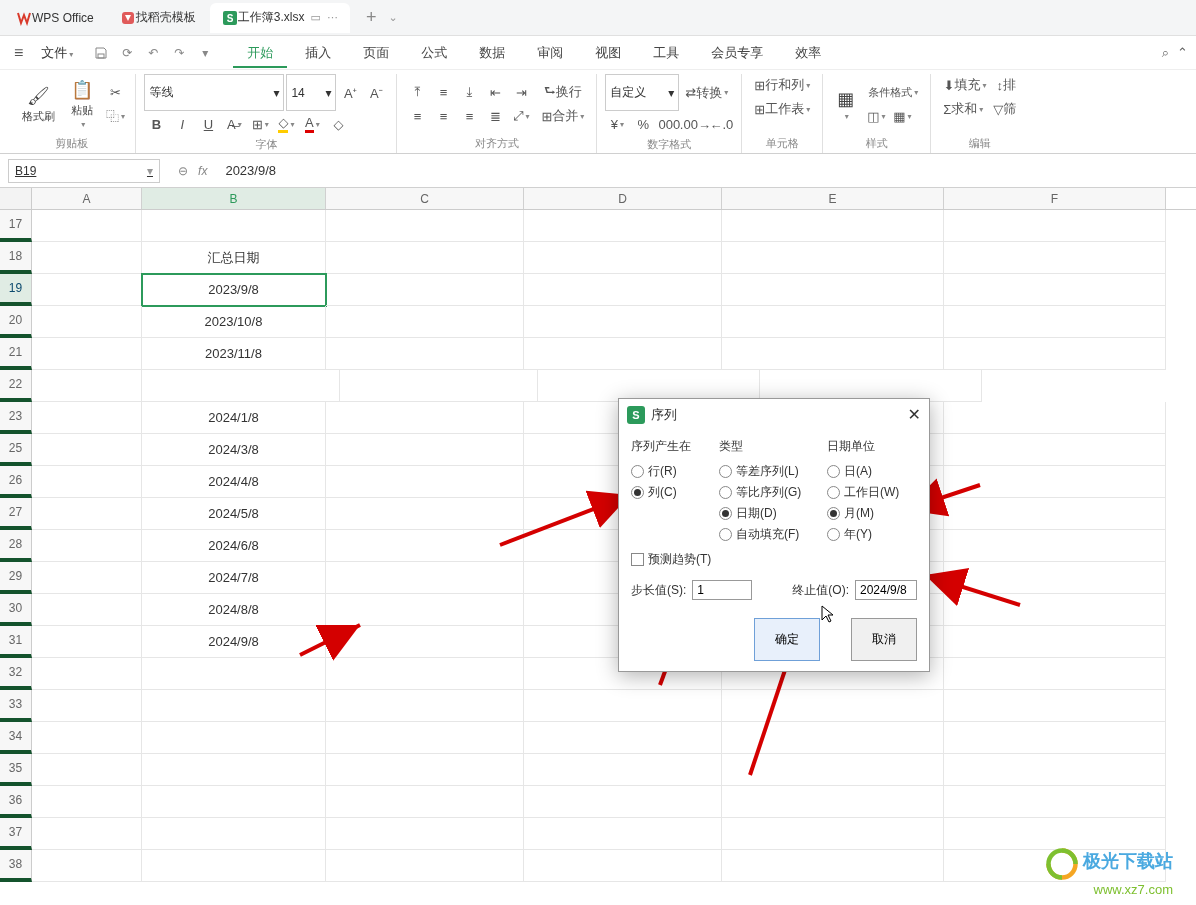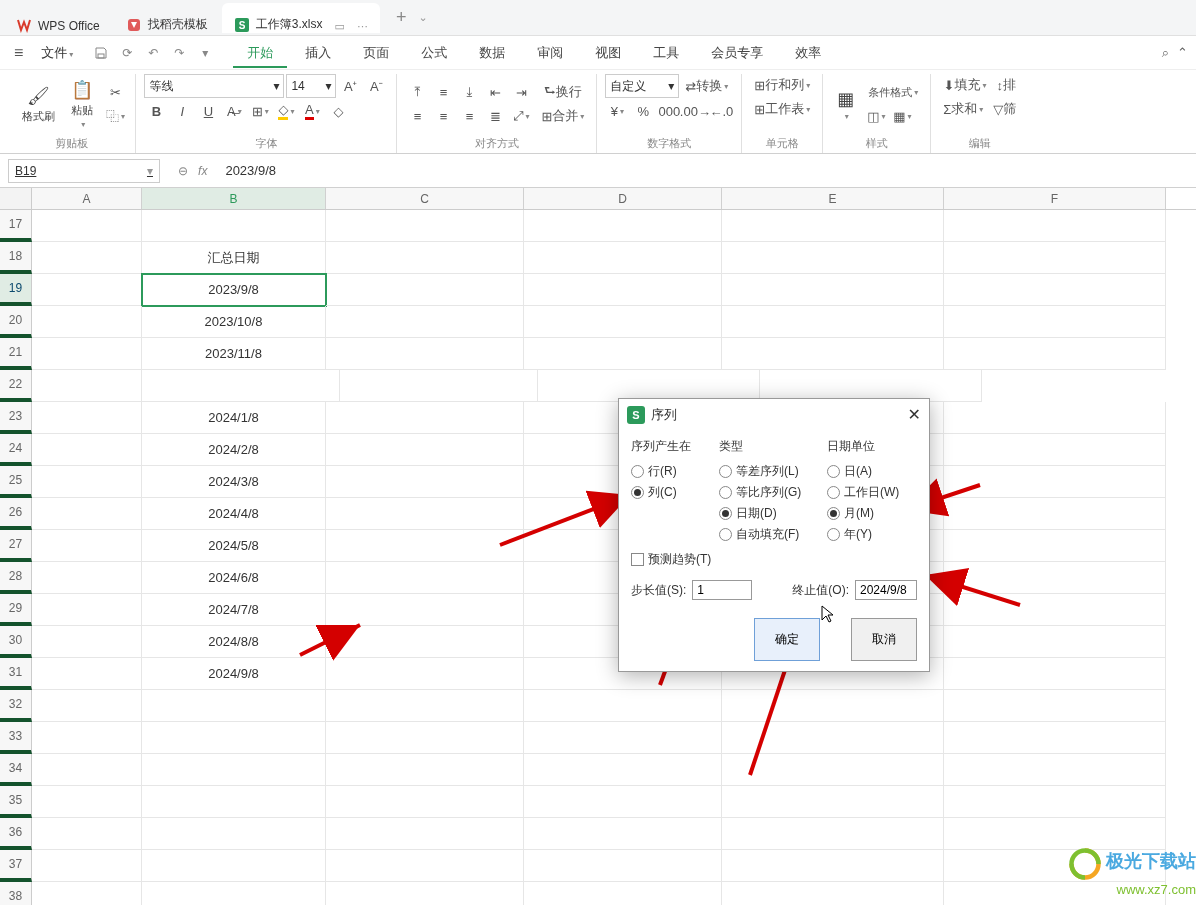--- a/index.html
+++ b/index.html
@@ -1,18 +1,18 @@
 <!DOCTYPE html>
 <html><head>
 <meta charset="utf-8">
 <style>
 * { box-sizing: border-box; margin: 0; padding: 0; }
 body { font-family: "Microsoft YaHei", sans-serif; font-size: 12px; background: #fff; color: #333; overflow: hidden; width: 1196px; height: 905px; position: relative; }
 .tabbar { display: flex; align-items: center; height: 36px; background: #f4f5f6; border-bottom: 1px solid #e0e0e0; padding: 0 4px; }
-.app-tab { display: flex; align-items: flex-end; gap: 6px; padding: 0 12px; height: 30px; border-radius: 6px 6px 0 0; margin-right: 2px; cursor: pointer; }
+.app-tab { display: flex; align-items: center; padding: 0 12px; height: 30px; border-radius: 6px 6px 0 0; margin-right: 2px; cursor: pointer; }
 .app-tab.active { background: #fff; }
 .app-tab .ic { width: 16px; height: 16px; display:inline-flex; align-items:center; justify-content:center; }
 .add-tab { margin-left: 8px; font-size: 18px; color: #888; padding: 0 6px; cursor: pointer; }
 .tab-ctrl { color:#999; font-size:11px; margin-left:6px; cursor:pointer; }
 .menubar { display:flex; align-items:center; height: 34px; padding: 0 8px; gap: 4px; border-bottom:1px solid #eee; }
 .hamb { font-size:16px; padding:0 6px; color:#555; }
 .menu-file { padding: 4px 8px; font-size: 13px; }
 .menu-item { padding: 6px 14px; font-size: 13px; cursor:pointer; color:#444; }
 .menu-item.active { color:#2c9a5b; border-bottom:2px solid #2c9a5b; padding-bottom:4px; }
 .menu-caret { font-size:8px; color:#888; margin-left:2px; }
@@ -20,21 +20,21 @@
 .qat-btn { width:20px; height:20px; display:flex; align-items:center; justify-content:center; color:#888; cursor:pointer; }
 .search-ic { margin-left:auto; display:flex; gap:8px; font-size:13px; color:#666; }
 .ribbon { display:flex; height: 84px; border-bottom:1px solid #d0d0d0; padding: 4px 8px 0 8px; }
 .rgroup { display:flex; flex-direction:column; align-items:center; border-right:1px solid #e0e0e0; padding: 0 8px; }
 .rgroup:last-child { border-right:none; }
 .rbtns { display:flex; align-items:center; gap:4px; flex:1; }
 .rlbl { font-size:11px; color:#888; padding:2px 0; }
 .bigbtn { display:flex; flex-direction:column; align-items:center; gap:2px; padding: 2px 6px; cursor:pointer; font-size:11px; color:#444; }
 .bigbtn .ic { font-size:18px; }
 .smbtn { width:24px; height:22px; display:flex; align-items:center; justify-content:center; cursor:pointer; color:#555; font-size:13px; }
-.sel { border:1px solid #ccc; height:24px; padding:0 4px; background:#fff; font-size:12px; display:flex; align-items:center; justify-content:space-between; }
+.sel { border:1px solid #ccc; height:37px; padding:0 4px; background:#fff; font-size:12px; display:flex; align-items:center; justify-content:space-between; }
 .flexcol { display:flex; flex-direction:column; gap:2px; }
 .flexrow { display:flex; gap:2px; align-items:center; }
 .dropdown-caret::after { content:"▾"; font-size:8px; color:#888; margin-left:2px; }
 .formula-bar { display:flex; align-items:center; height:34px; border-bottom:1px solid #d0d0d0; }
 .name-box { width:152px; display:flex; align-items:center; border:1px solid #ccc; margin:4px 8px; height:24px; padding:0 6px; justify-content:space-between; background:#fff;text-decoration:underline; }
 .fb-ctrl { display:flex; align-items:center; gap:10px; padding:0 10px; color:#888; }
 .fb-input { flex:1; font-size:13px; padding:0 8px; }
 .grid { position:relative; overflow:hidden; }
 .col-headers { display:flex; height:22px; border-bottom:1px solid #ccc; }
 .corner { width:32px; border-right:1px solid #ccc; background:#f3f3f3; }
@@ -58,21 +58,21 @@
 .radio { width:13px; height:13px; border:1px solid #888; border-radius:50%; display:inline-flex; align-items:center; justify-content:center; }
 .radio.checked::after { content:""; width:7px; height:7px; background:#333; border-radius:50%; }
 .chk { width:13px; height:13px; border:1px solid #888; display:inline-block; }
 .dlg-inputs { display:flex; align-items:center; gap:6px; margin-top:10px; font-size:12px; }
 .dlg-inputs input { border:1px solid #999; height:20px; padding:0 4px; font-size:12px; }
 .dlg-btns { display:flex; justify-content:flex-end; gap:8px; padding:10px 12px; }
 .dlg-btn { border:1px solid #999; padding:12px 20px; font-size:12px; cursor:pointer; background:#f0f0f0;margin-left:23px; }
 .dlg-btn.primary { background:#e8f0fb; border-color:#6fa0d8; }
 .cursor-img { position:absolute; left:821px; top:605px; font-size:14px; z-index:200; pointer-events:none; }
 svg.arrow { position:absolute; z-index:90; pointer-events:none; }
-.watermark { position:absolute; right:0; bottom:8px; text-align:right; z-index:50;margin-top:35px; }
+.watermark { position:absolute; right:23px; bottom:8px; text-align:right; z-index:50;margin-top:35px; }
 .wm1 { font-size:18px; font-weight:bold; color:#4aa9e0; }
 .wm2 { font-size:13px; color:#7ec030; }
 .wm-swirl { display:inline-block; width:36px; height:36px; vertical-align:middle; }
 </style>
 </head>
 <body>
 
 <div class="tabbar">
   <div class="app-tab">
     <span class="ic">
@@ -360,29 +360,20 @@
       <div class="row">
         <div class="rowh">23</div>
         <div class="cell cA"></div>
         <div class="cell cB">2024/1/8</div>
         <div class="cell cC"></div>
         <div class="cell cD"></div>
         <div class="cell cE"></div>
         <div class="cell cF"></div>
       </div>
       <div class="row">
-        <div class="rowh">24</div>
-        <div class="cell cA"></div>
-        <div class="cell cB">2024/2/8</div>
-        <div class="cell cC"></div>
-        <div class="cell cD"></div>
-        <div class="cell cE"></div>
-        <div class="cell cF"></div>
-      </div>
-      <div class="row">
         <div class="rowh">25</div>
         <div class="cell cA"></div>
         <div class="cell cB">2024/3/8</div>
         <div class="cell cC"></div>
         <div class="cell cD"></div>
         <div class="cell cE"></div>
         <div class="cell cF"></div>
       </div>
       <div class="row">
         <div class="rowh">26</div>

